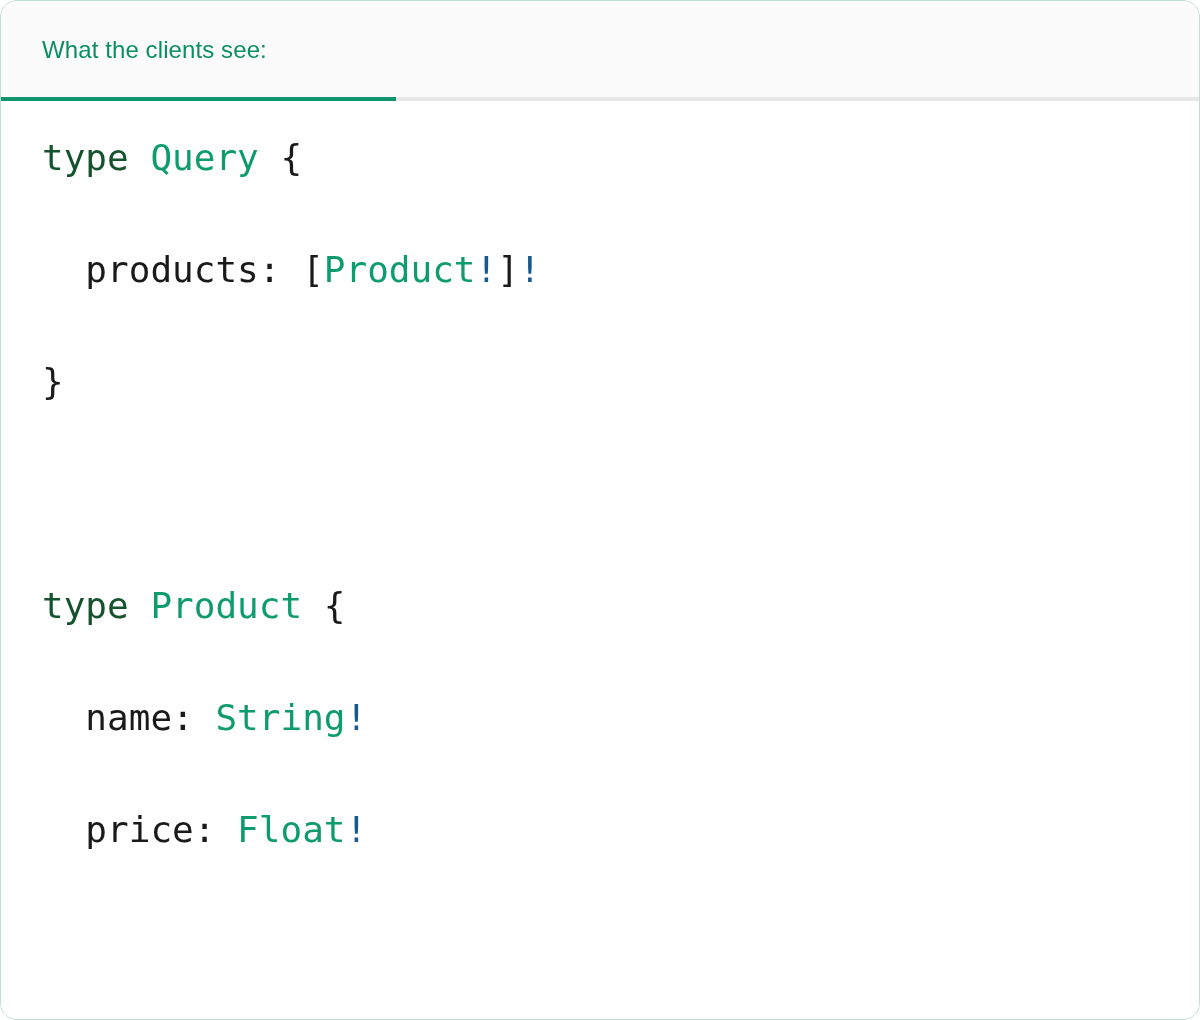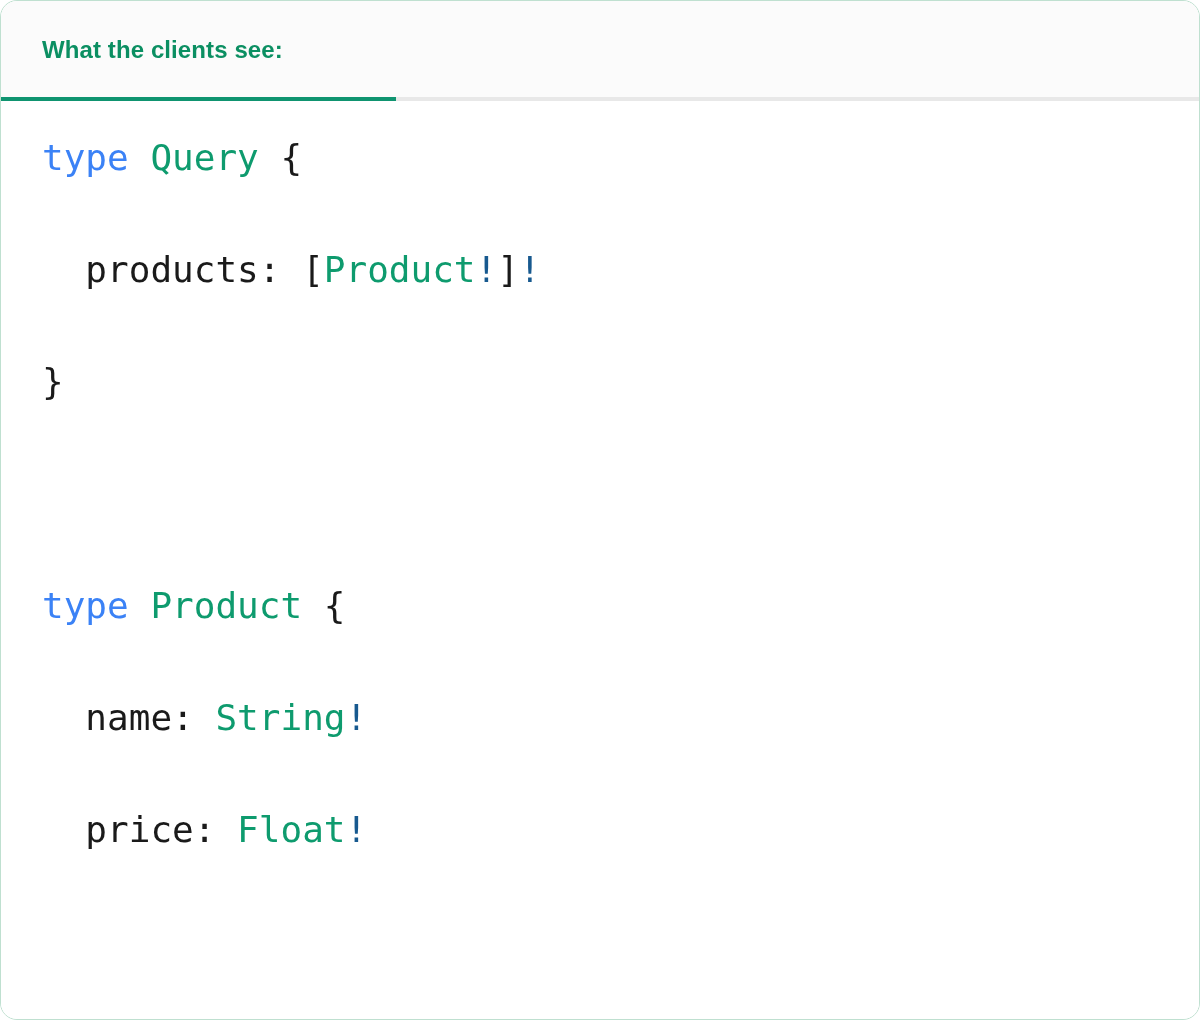--- a/index.html
+++ b/index.html
@@ -32,21 +32,21 @@
     box-sizing: border-box;
     height: 96px;
     background: #fbfbfb;
     display: flex;
     align-items: center;
     padding: 0 41px;
   }
   .header-title {
     font-family: "Liberation Sans", sans-serif;
     font-size: 24px;
-    font-weight: 700;
+    font-weight: 400;
     letter-spacing: .1px;
     color: #0b8f62;
     line-height: 1;
     white-space: nowrap;
     margin-top: 2px;
   }
 
   
   .header-rule {
     position: relative;
@@ -82,21 +82,21 @@
   .code-line {
     display: block;
     height: 56px;
     white-space: pre;
   }
   .code-line.blank {
     height: 56px;
   }
 
   
-  .tok-kw    { color: #3b82f6; }
+  .tok-kw    { color: #14532d; }
   .tok-type  { color: #0e9b6e; margin-top: 15px; }
   .tok-punct { color: #1a1a1a; }
   .tok-field { color: #1a1a1a; }
   .tok-bang  { color: #17598f; }
   .tok-plain { color: #1a1a1a; }
 </style>
 </head>
 <body>
 
 <div class="card">

